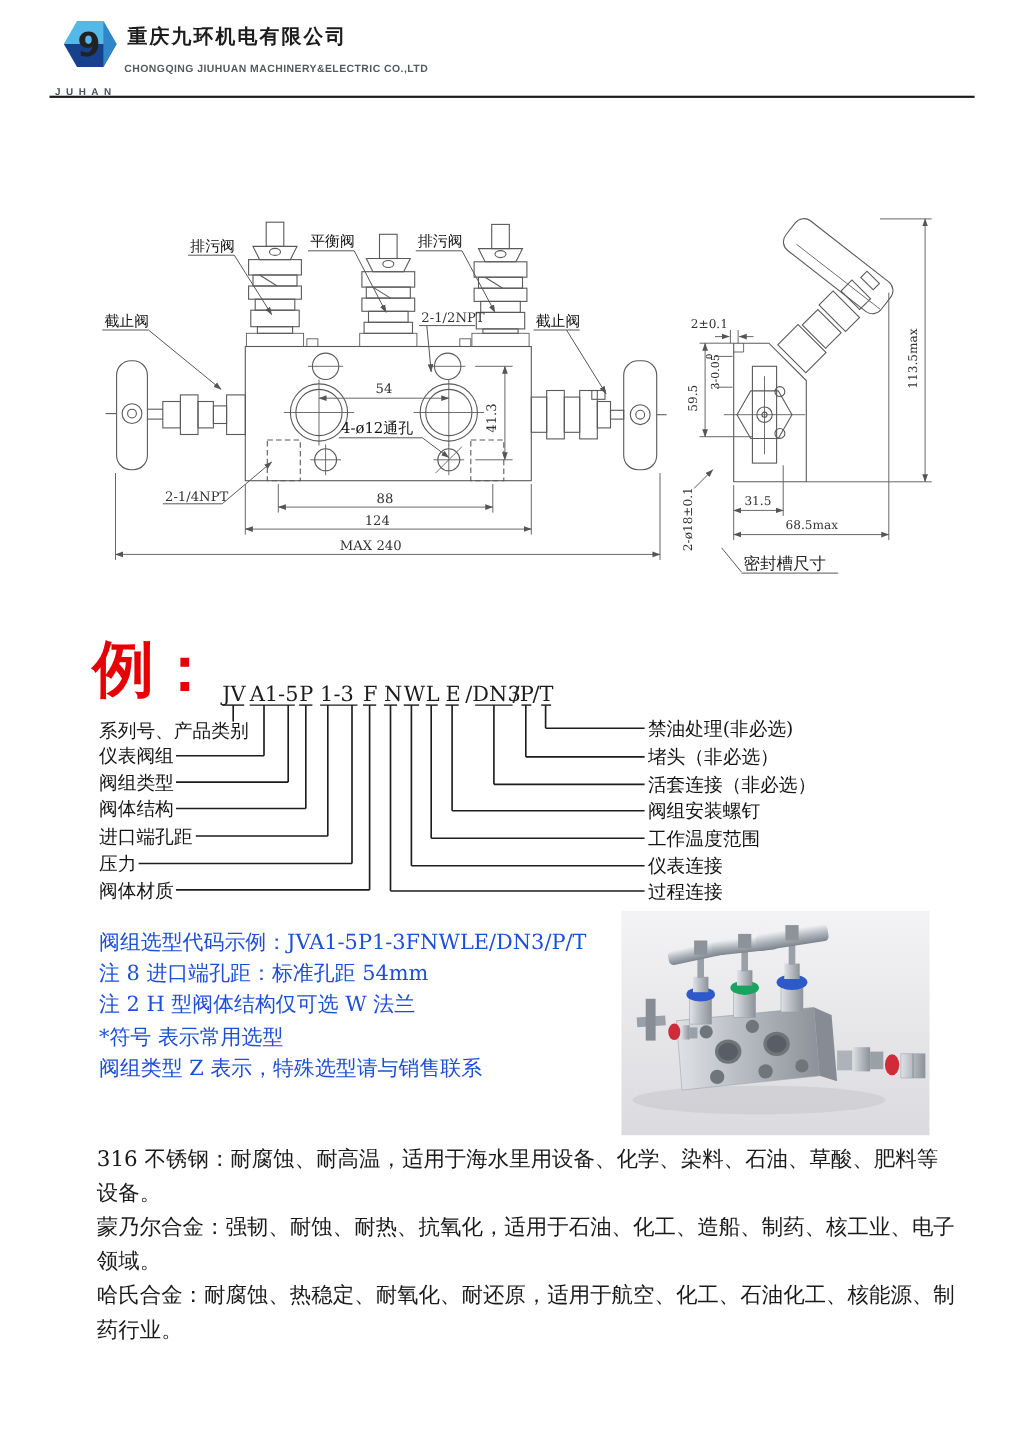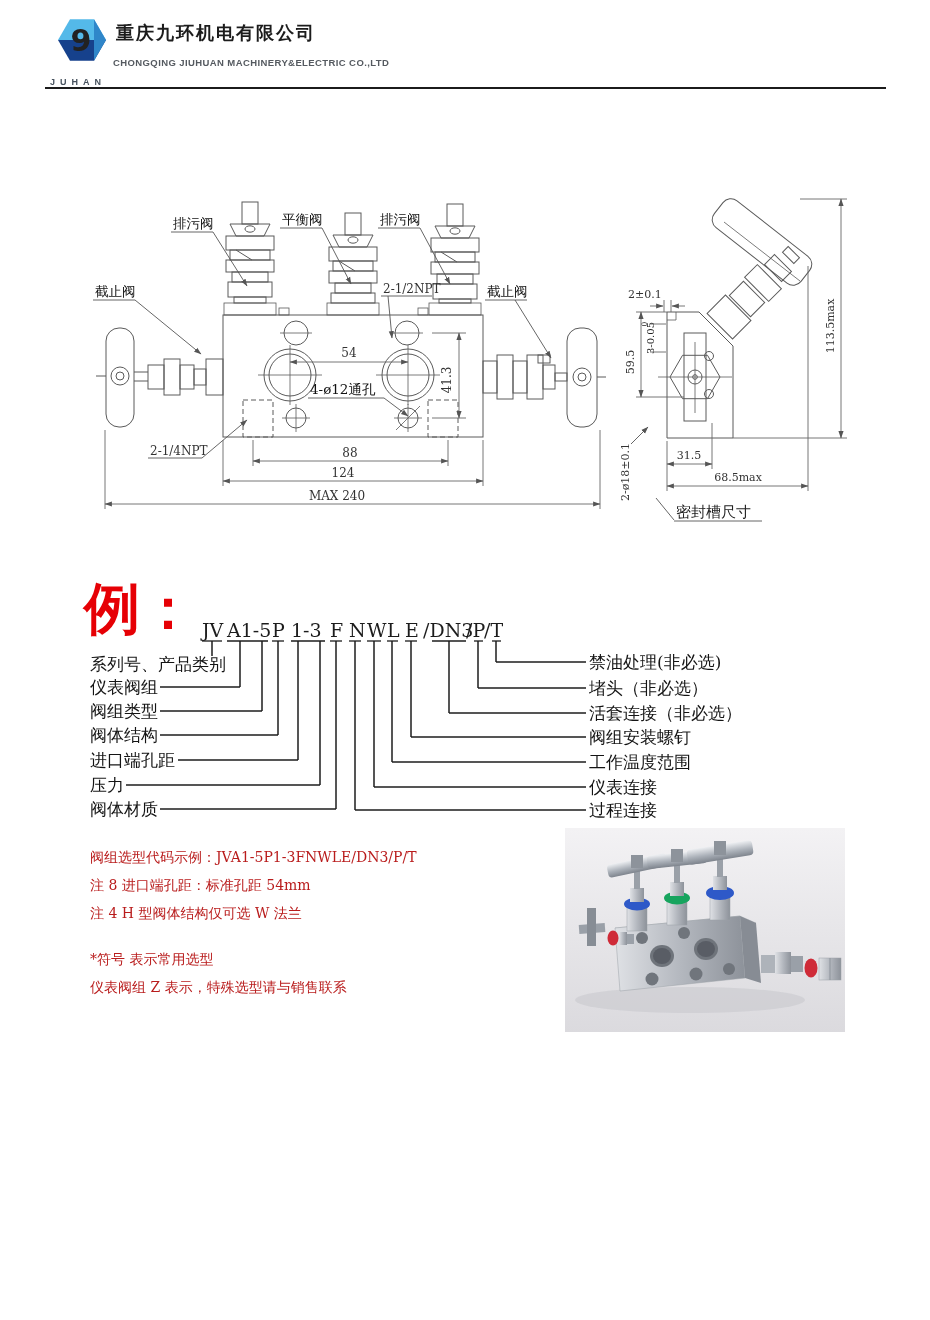--- a/index.html
+++ b/index.html
@@ -13,22 +13,22 @@
                 font-family:"DejaVu Sans", sans-serif; }
   .company-en { font-size:9.5px; font-weight:bold; color:#555a60; letter-spacing:0.4px; }
   .header-rule { height:2px; background:#1b1b1b; }
   .logo-word { font-size:9px; color:#47525e; letter-spacing:5px; font-weight:bold; }
 
   
   .example-prefix { font-size:56px; color:#e60005; font-weight:600; line-height:1;
                     font-family:"DejaVu Serif", serif; }
 
   
-  .notes { font-size:14px; color:#b91c1c; line-height:28px; font-family:"DejaVu Serif", serif; }
-  .notes .gap { margin-top:18px; }
+  .notes { font-size:19px; color:#1d4ed8; line-height:28px; font-family:"DejaVu Serif", serif; }
+  .notes .gap { margin-top:2px; }
   .materials { font-size:19.5px; color:#1a1a1a; line-height:31px; width:782px;
                font-family:"DejaVu Serif", serif; }
 
   
   svg text { font-family:"DejaVu Serif", serif; fill:#222; }
   .g1  { stroke:#5a5a5a; stroke-width:1; fill:none; }
   .g2  { stroke:#5a5a5a; stroke-width:0.8; fill:none; }
   .dl  { stroke:#666; stroke-width:0.9; fill:none; }
   .ldr { stroke:#555; stroke-width:0.9; fill:none; }
   .fan { stroke:#1d1d1d; stroke-width:1.5; fill:none; }
@@ -432,19 +432,24 @@
         <ellipse cx="246" cy="140" rx="6.5" ry="9.5" fill="#cf2b38"></ellipse>
         <rect x="254" y="130" width="22" height="22" fill="url(#steelV)" stroke="#9aa0a7" stroke-width="0.5"></rect>
         <line x1="265" y1="130" x2="265" y2="152" stroke="#8d939b" stroke-width="1"></line>
       </g>
     </g>
   </svg>
 
   <div class="abs notes" style="left:90px; top:843px;">
     <div>阀组选型代码示例：JVA1-5P1-3FNWLE/DN3/P/T</div>
     <div>注 8 进口端孔距：标准孔距 54mm</div>
-    <div>注 4  H 型阀体结构仅可选 W 法兰</div>
+    <div>注 2  H 型阀体结构仅可选 W 法兰</div>
     <div class="gap">*符号 表示常用选型</div>
-    <div>仪表阀组 Z 表示，特殊选型请与销售联系</div>
+    <div>阀组类型 Z 表示，特殊选型请与销售联系</div>
   </div>
 
+  <div class="abs materials" style="left:88px; top:1038px;">
+    <div>316 不锈钢：耐腐蚀、耐高温，适用于海水里用设备、化学、染料、石油、草酸、肥料等设备。</div>
+    <div>蒙乃尔合金：强韧、耐蚀、耐热、抗氧化，适用于石油、化工、造船、制药、核工业、电子领域。</div>
+    <div>哈氏合金：耐腐蚀、热稳定、耐氧化、耐还原，适用于航空、化工、石油化工、核能源、制药行业。</div>
+  </div>
 
 </div>
 
 </body></html>

